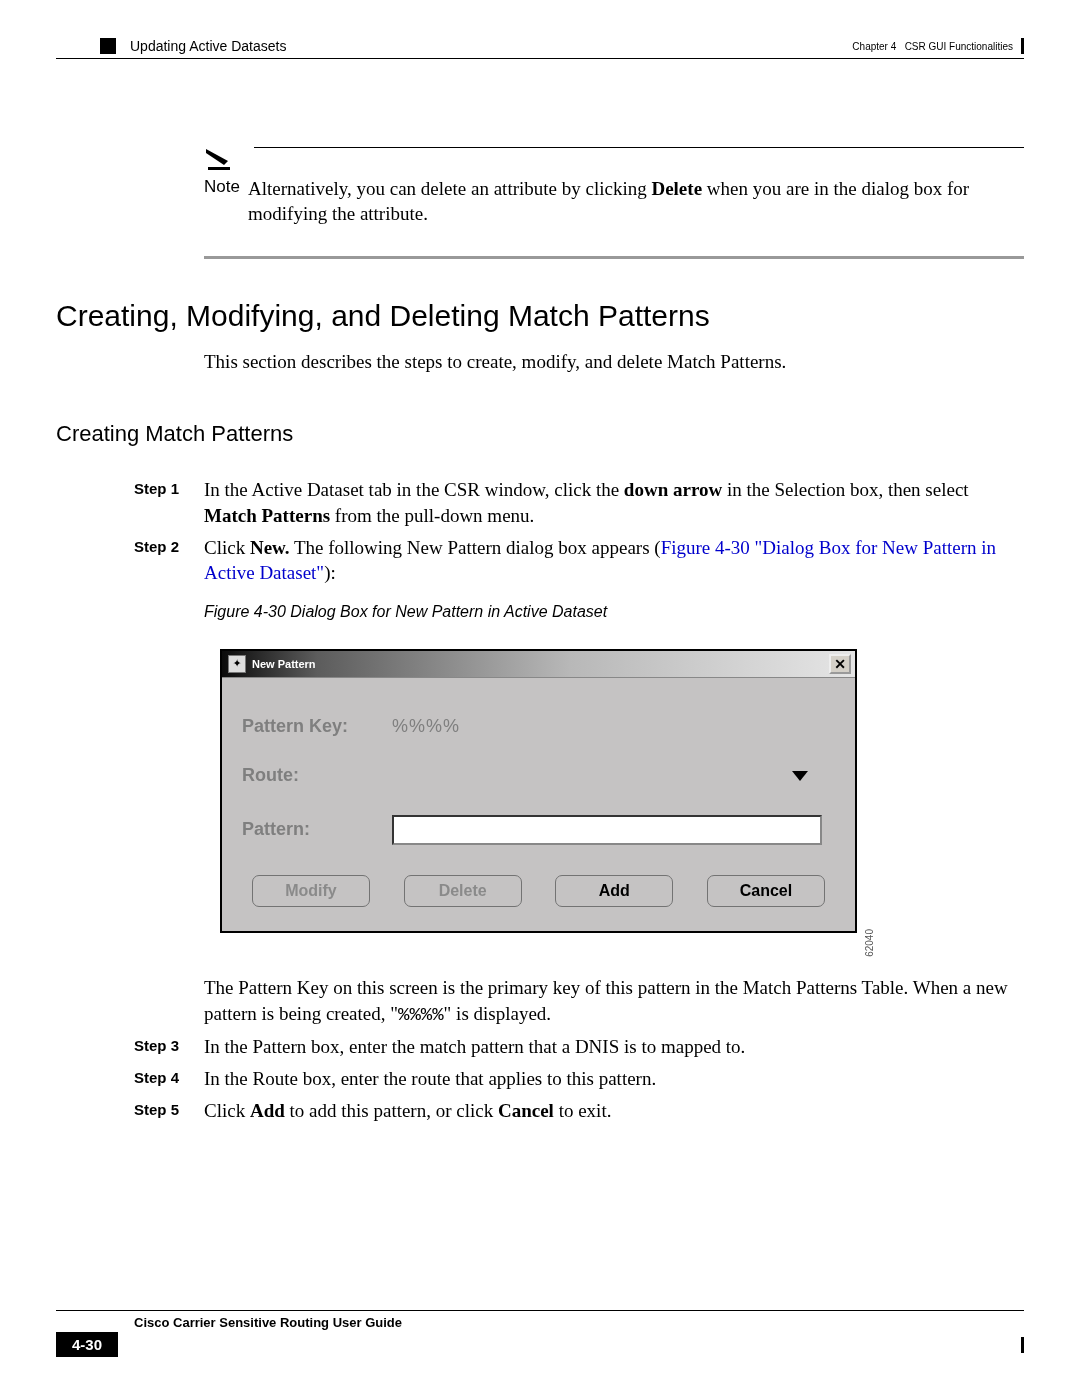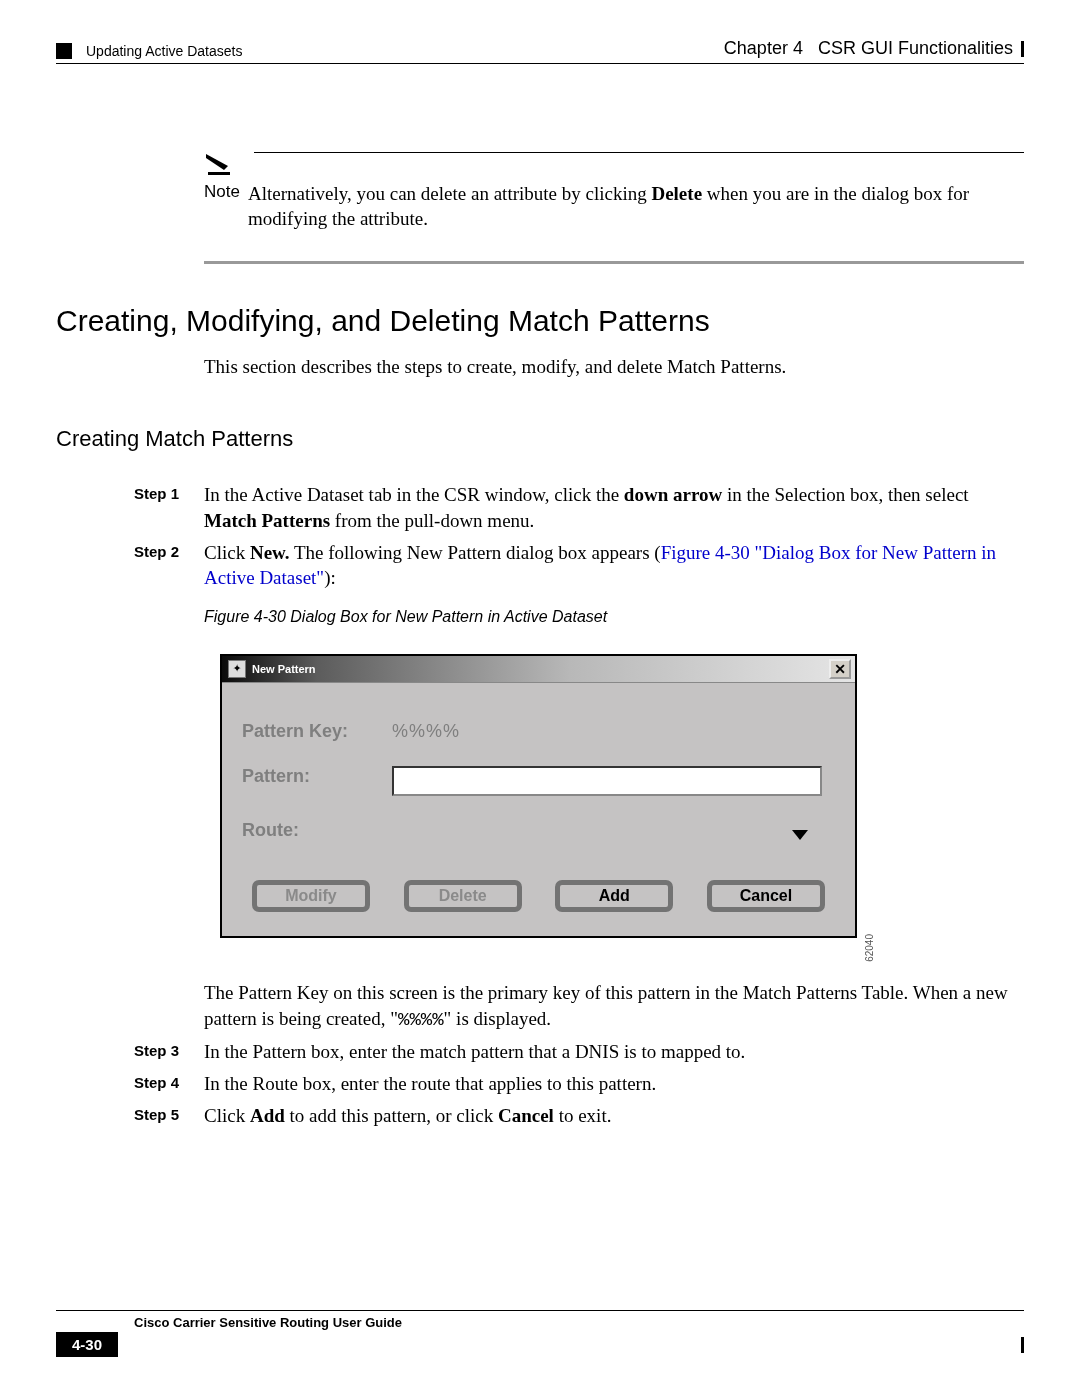--- a/index.html
+++ b/index.html
@@ -10,33 +10,34 @@
   font-family: "Times New Roman", Times, serif;
   color: #000;
   position: relative;
 }
 .page {
   padding: 38px 56px 40px 56px;
 }
 .header-row {
   display: flex;
   justify-content: space-between;
-  align-items: flex-end;
+  align-items: center;
   font-family: Helvetica, Arial, sans-serif;
   font-size: 14px;
   margin-bottom: 4px;
+  margin-left: 44px;
 }
 .header-left {
   display: flex;
   align-items: center;
   gap: 14px;
 }
 .black-box { width: 16px; height: 16px; background: #000; }
 .header-left-text { font-size: 14px; }
-.header-right { font-size: 18px; }
+.header-right { font-size: 10px; }
 .header-right-bar { width: 3px; height: 16px; background: #000; margin-left: 8px; }
 .hr-top { border: none; border-top: 1px solid #000; margin-top: 2px; }
 .note-block { margin: 88px 0 16px 148px; }
 .note-row { display: flex; align-items: flex-start; }
 .note-icon { width: 36px; margin-right: 14px; }
 .note-icon svg { width: 30px; height: 26px; }
 .note-label { font-family: Helvetica, Arial, sans-serif; font-size: 17px; min-width: 44px; }
 .note-text { font-size: 19px; line-height: 1.3; flex: 1; }
 .note-text b { font-weight: bold; }
 .grey-rule { border: none; height: 3px; background: #999; margin: 30px 0 40px 148px; }
@@ -69,39 +70,39 @@
 }
 .title-left { display: flex; align-items: center; gap: 6px; }
 .title-icon { width: 18px; height: 18px; background: #ddd; border: 1px solid #777; display: flex; align-items: center; justify-content: center; font-size: 11px; }
 .title-text { color: #fff; font-weight: bold; font-size: 11px; }
 .close-btn {
   width: 22px; height: 20px; background: #d4d0c8;
   border: 2px outset #eee; display: flex; align-items: center; justify-content: center;
   font-family: Arial, sans-serif; font-weight: bold; font-size: 14px; color: #000;
 }
 .dialog-body { padding: 14px 20px 18px 20px; }
-.form-row { display: flex; margin: 24px 0; }
+.form-row { display: flex; align-items: center; margin: 24px 0; }
 .form-label { color: #7f7f7f; font-weight: bold; font-size: 18px; min-width: 150px; }
 .form-value { color: #7f7f7f; font-size: 18px; letter-spacing: 1px; }
 .text-input {
   flex: 1; height: 30px; max-width: 430px;
   background: #fff; border: 2px inset #888;
 }
 .combo-wrap {
   flex: 1; max-width: 430px; height: 30px;
   display: flex; align-items: center; justify-content: flex-end;
   padding-right: 14px;
 }
 .dropdown-arrow {
   width: 0; height: 0; border-left: 8px solid transparent; border-right: 8px solid transparent; border-top: 10px solid #000;
 }
 .btn-row { display: flex; justify-content: space-between; align-items: center; padding: 6px 10px 6px 10px; margin-top: 8px; }
 .dlg-btn {
   width: 118px; height: 32px;
-  border: 5px solid #737373;
+  border: 1px solid #737373;
   border-radius: 7px;
   background: #c5c3c3;
   display: flex; align-items: center; justify-content: center;
   font-family: Verdana, Helvetica, Arial, sans-serif;
   font-weight: bold; font-size: 16px; text-align: right;
 }
 .dlg-btn.disabled { color: #8a8a8a; }
 .dlg-btn.enabled { color: #000; }
 .side-id { position: absolute; right: -20px; bottom: 2px; font-family: Helvetica, Arial, sans-serif; font-size: 10px; transform: rotate(-90deg); transform-origin: right bottom; color: #555; }
 .after-p { font-size: 19px; margin: 42px 0 6px 148px; line-height: 1.35; }
@@ -188,28 +189,28 @@
         <div class="close-btn">
           <span>✕</span>
         </div>
       </div>
       <div class="dialog-body">
         <div class="form-row">
           <span class="form-label">Pattern Key:</span>
           <span class="form-value">%%%%</span>
         </div>
         <div class="form-row">
-          <span class="form-label">Pattern:</span>
-          <div class="text-input"></div>
-        </div>
-        <div class="form-row">
           <span class="form-label">Route:</span>
           <div class="combo-wrap">
             <div class="dropdown-arrow"></div>
           </div>
+        </div>
+        <div class="form-row">
+          <span class="form-label">Pattern:</span>
+          <div class="text-input"></div>
         </div>
         <div class="btn-row">
           <div class="dlg-btn disabled">Modify</div>
           <div class="dlg-btn disabled">Delete</div>
           <div class="dlg-btn enabled">Add</div>
           <div class="dlg-btn enabled">Cancel</div>
         </div>
       </div>
       <span class="side-id">62040</span>
     </div>

